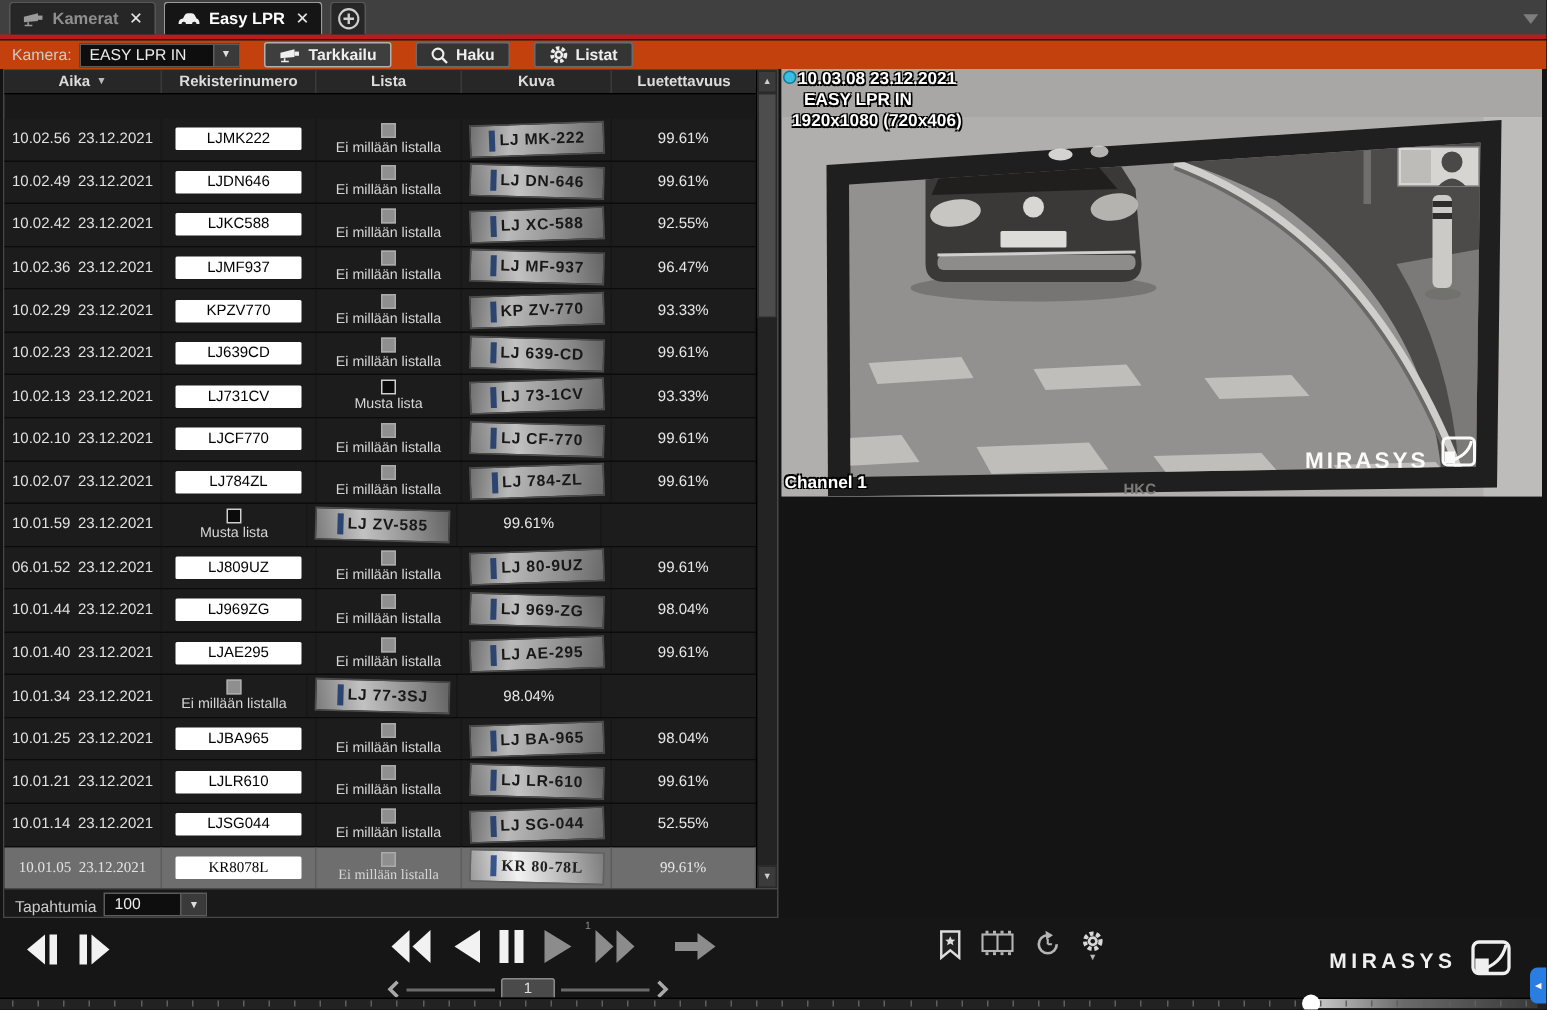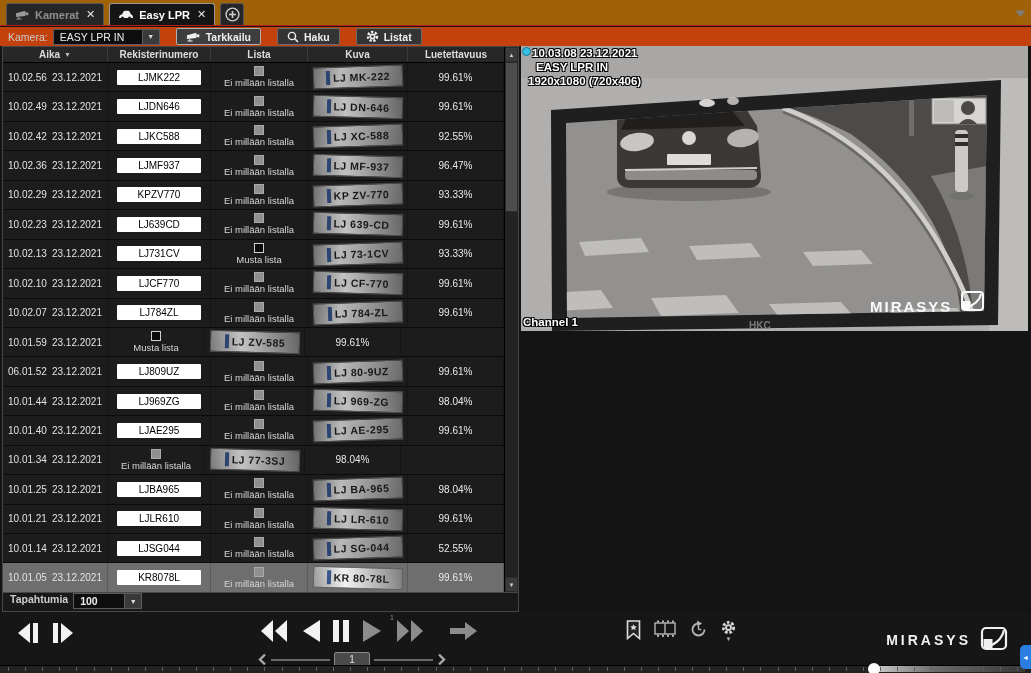--- a/index.html
+++ b/index.html
@@ -1,22 +1,22 @@
 <!DOCTYPE html>
 <html><head>
 <meta charset="utf-8">
 <style>
   * { margin:0; padding:0; box-sizing:border-box; }
   html,body { width:1031px; height:673px; overflow:hidden; background:#141414;
               font-family:"Liberation Sans","DejaVu Sans",sans-serif; }
   .stage { position:relative; width:1031px; height:673px; background:#141414; }
 
   
-  .tabbar { position:absolute; top:0; left:0; right:0; height:26px; background:#a16207;
-            border-bottom:1px solid #b91c1c; display:flex; align-items:flex-end; padding-left:6px; }
+  .tabbar { position:absolute; top:0; left:0; right:0; height:26px; background:#404040;
+            border-bottom:3px solid #b91c1c; display:flex; align-items:flex-end; padding-left:6px; }
   .tab { display:flex; align-items:center; gap:5px; height:22px; padding:0 8px;
          background:#262626; border:1px solid #565656; border-bottom:none;
          border-radius:3px 3px 0 0; margin-right:5px; font-size:11px; color:#8f8f8f; font-weight:bold; }
   .tab.active { background:#151515; border-color:#9a9a9a; color:#ffffff; }
   .tab .close { color:#e6e6e6; font-size:11px; font-weight:bold; margin-left:2px; cursor:default; }
   .tab-add { width:24px; height:22px; border:1px solid #565656; border-bottom:none;
              border-radius:3px 3px 0 0; background:#262626; display:flex; align-items:center; justify-content:center; }
   .collapse { position:absolute; right:5px; top:4px; }
 
   
@@ -27,21 +27,21 @@
   .select .dd { width:17px; background:#3a3a3a; border-left:1px solid #5c5c5c;
                 display:flex; align-items:center; justify-content:center; font-size:7px; color:#dddddd; }
   .tbtn { display:flex; align-items:center; gap:5px; background:#343434; border:1px solid #6a6a6a;
           border-radius:2px; height:17px; padding:0 9px; color:#eeeeee; font-size:10.5px; font-weight:bold; margin-left:16px; }
   .tbtn.active { border-color:#b0b0b0; background:#3e3e3e; }
 
   
   .panel { position:absolute; top:46px; left:2px; width:517px; height:566px;
            border:1px solid #474747; background:#191919; display:flex; flex-direction:column; }
   .tablearea { flex:1; display:flex; min-height:0; }
-  .tcols { width:501px; display:flex; flex-direction:column; }
+  .tcols { width:501px; display:flex; flex-direction:column;gap:16px; }
   .thead { display:flex; height:16px; background:#272727; border-bottom:1px solid #000;
            font-size:10px; color:#dddddd; font-weight:bold; flex:none; }
   .th { display:flex; align-items:center; justify-content:center; gap:4px; border-right:1px solid #3a3a3a; }
   .c1{width:105px}.c2{width:103px}.c3{width:97px}.c4{width:100px}.c5{width:96px;border-right:none}
   .sort { font-size:7px; color:#bbbbbb; }
   .rows { flex:1; display:flex; flex-direction:column; min-height:0; }
   .row { flex:1; display:flex; align-items:stretch; border-bottom:1px solid #0b0b0b; background:#1c1c1c; }
   .row:last-child { border-bottom:none; }
   .cell { display:flex; align-items:center; justify-content:center; border-right:1px solid #161616; }
   .cell-time { gap:5px; font-size:10px; color:#e2e2e2; }
@@ -52,29 +52,29 @@
   .checkbox.black { background:#0b0b0b; border:1px solid #d0d0d0; }
   .lista-label { font-size:9.5px; color:#d6d6d6; white-space:nowrap; }
   .plate-img { width:90px; height:22px; border:1px solid #4e4e4e; color:#181818;
                background:linear-gradient(100deg,#6f6f6f,#b9b9b9 30%,#909090 68%,#696969);
                font-size:10.5px; font-weight:bold; letter-spacing:0.5px;
                display:flex; align-items:center; justify-content:center; transform:rotate(-2deg); }
   .row:nth-child(even) .plate-img { transform:rotate(1.6deg); background:linear-gradient(80deg,#7b7b7b,#c2c2c2 35%,#8a8a8a 75%,#646464); }
   .euroband { width:4px; height:14px; background:#2c4470; margin-right:3px; flex:none; }
   .cell-conf { font-size:10px; color:#e8e8e8; }
   .row.selected { background:#6e6e6e; }
-  .row.selected .cell { border-right-color:#5c5c5c; }
+  .row.selected .cell { border-right-color:#5c5c5c;font-family:Liberation Serif, serif; }
   .row.selected .plate-img { filter:brightness(1.25); }
   .vscroll { width:14px; background:#1e1e1e; border-left:1px solid #000; display:flex; flex-direction:column; }
   .sbtn { height:15px; flex:none; background:#3b3b3b; color:#cfcfcf; font-size:6px;
           display:flex; align-items:center; justify-content:center; border:1px solid #2a2a2a; }
   .sthumb { height:150px; flex:none; background:#4d4d4d; border:1px solid #2c2c2c; }
   .strack { flex:1; background:#232323; }
-  .pfooter { height:19px; flex:none; border-top:1px solid #474747; display:flex; align-items:flex-start;
-             padding-left:7px; font-size:10.5px; color:#cccccc; background:#191919;font-weight:bold; }
+  .pfooter { height:19px; flex:none; border-top:1px solid #474747; display:flex; align-items:flex-end;
+             padding-left:7px; font-size:10.5px; color:#cccccc; background:#191919; }
   .pfooter .select .val { width:50px; }
 
   
   .video { position:absolute; left:521px; top:46px; width:507px; height:285px; background:#b0afad; overflow:hidden; }
   .scene { position:absolute; inset:0; width:100%; height:100%; }
   .osd { position:absolute; color:#ffffff; font-size:11.5px; font-weight:bold; white-space:nowrap;
          text-shadow:1px 1px 0 #000, -1px 1px 0 #000, 1px -1px 0 #000, -1px -1px 0 #000; }
   .livedot { position:absolute; left:1px; top:1px; width:9px; height:9px; border-radius:50%;
              background:#38bfe2; border:1px solid #0c7possible95; border:1px solid #0c7a95; }
 

